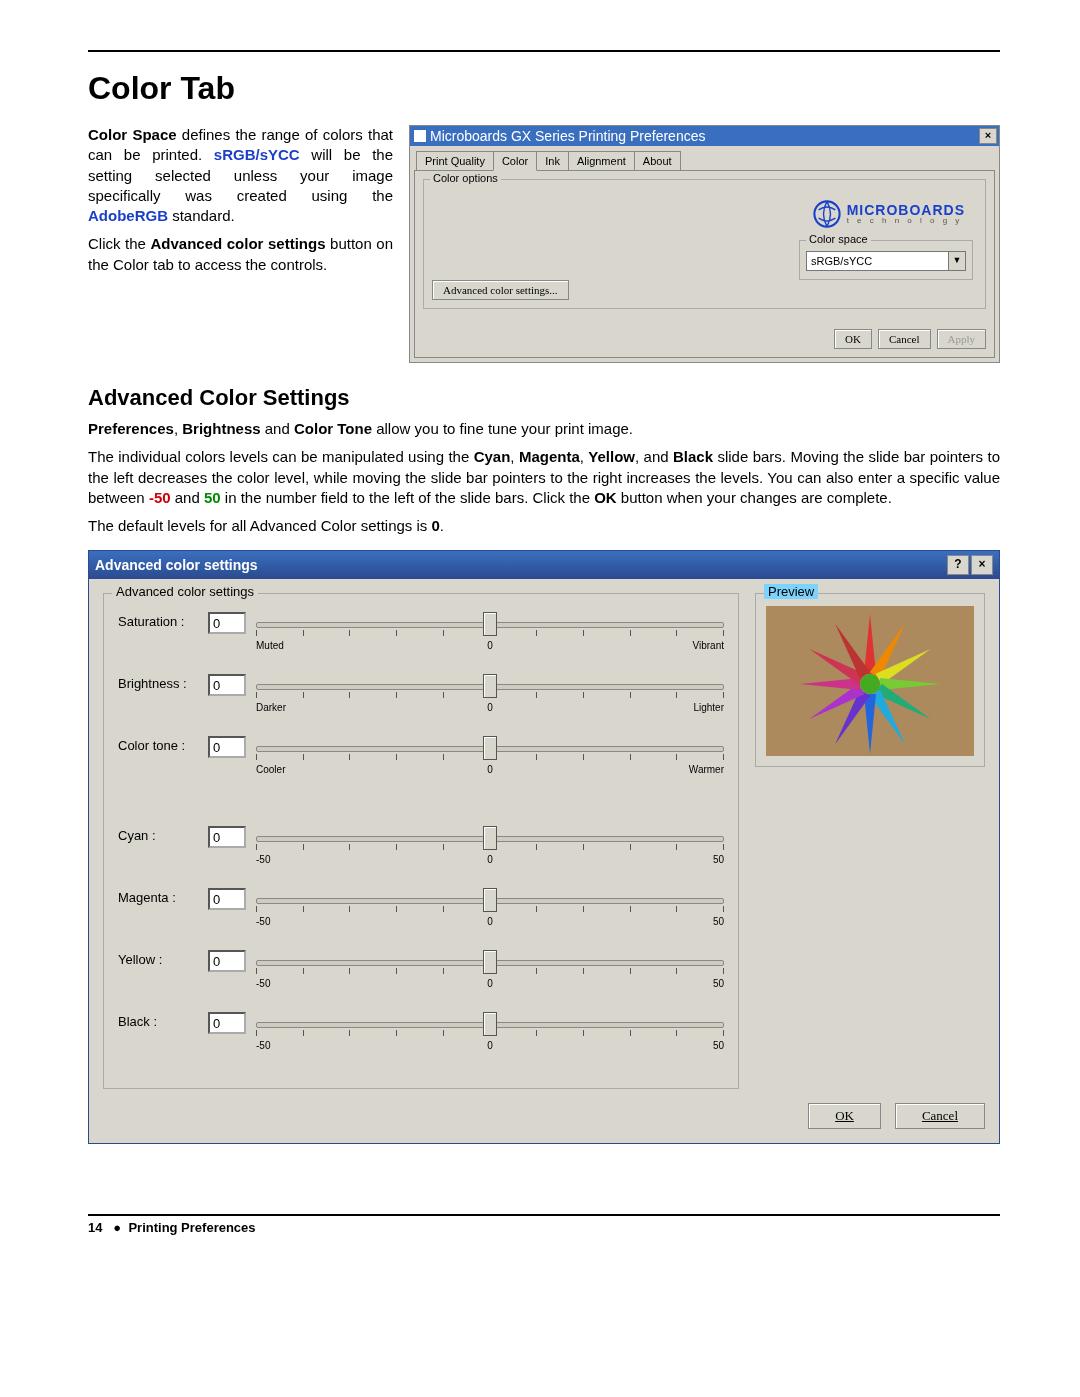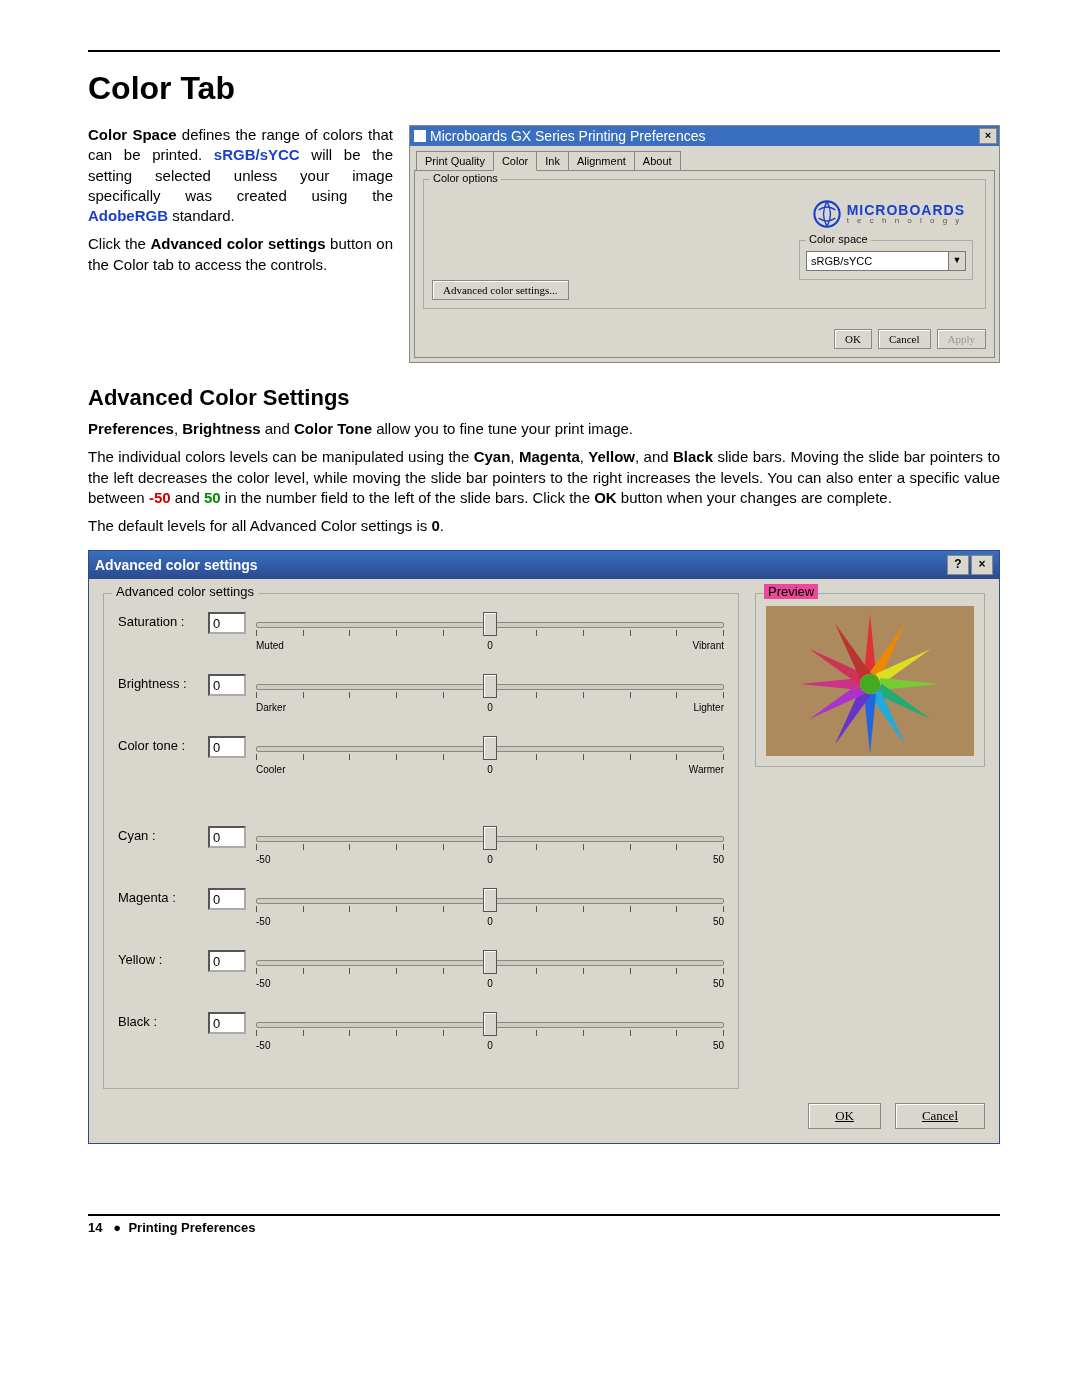--- a/index.html
+++ b/index.html
@@ -54,21 +54,21 @@
 .track-wrap{flex:1;position:relative;height:44px}
 .track{position:absolute;left:0;right:0;top:10px;height:4px;background:#cfcbbf;border:1px solid #888;border-radius:2px}
 .ticks{position:absolute;left:0;right:0;top:18px;height:8px;display:flex;justify-content:space-between}
 .ticks span{width:1px;height:6px;background:#555;display:block}
 .thumb{position:absolute;top:0;left:50%;width:12px;height:22px;background:#d9d6cd;border:1px solid #555;transform:translateX(-50%);box-shadow:1px 1px 0 #fff inset}
 .scale{position:absolute;left:0;right:0;top:28px;display:flex;justify-content:space-between;font-size:10px}
 .scale .mid{position:absolute;left:50%;transform:translateX(-50%)}
 .gap{height:28px}
 .adv-right{width:230px}
 .preview{border:1px solid #aaa;padding:12px 10px 10px 10px;position:relative}
-.preview>.lg{position:absolute;top:-10px;left:8px;background:#ec4899;padding:0 4px;font-size:13px}
+.preview>.lg{position:absolute;top:-10px;left:8px;background:#7dd3fc;padding:0 4px;font-size:13px}
 .preview-img{width:100%;height:150px;background:#b08a58;position:relative;overflow:hidden;display:flex;align-items:center;justify-content:center}
 .preview-img svg{width:100%;height:100%}
 .adv-btns{display:flex;justify-content:flex-end;gap:14px;padding:0 14px 14px 0}
 .adv-btns .btn{padding:4px 26px;font-size:13px}
 .adv-btns .btn .u{text-decoration:underline}
 
 
 .foot{margin-top:70px;border-top:2px solid #000;padding-top:4px;font-size:13px}
 .foot .pg{font-weight:bold}
 </style>

